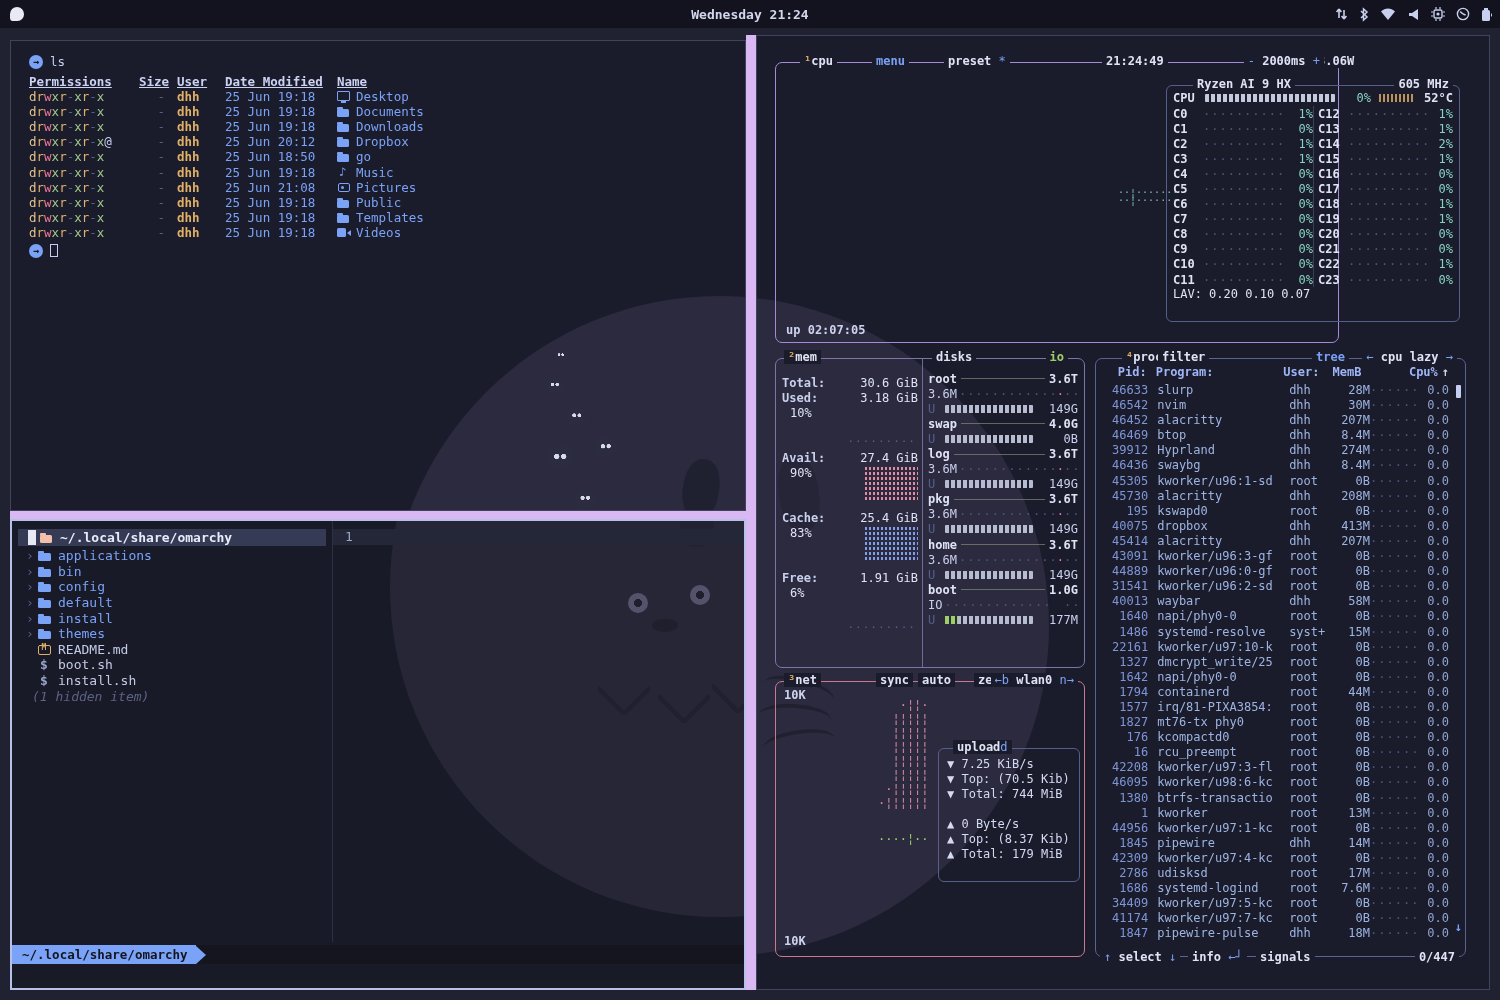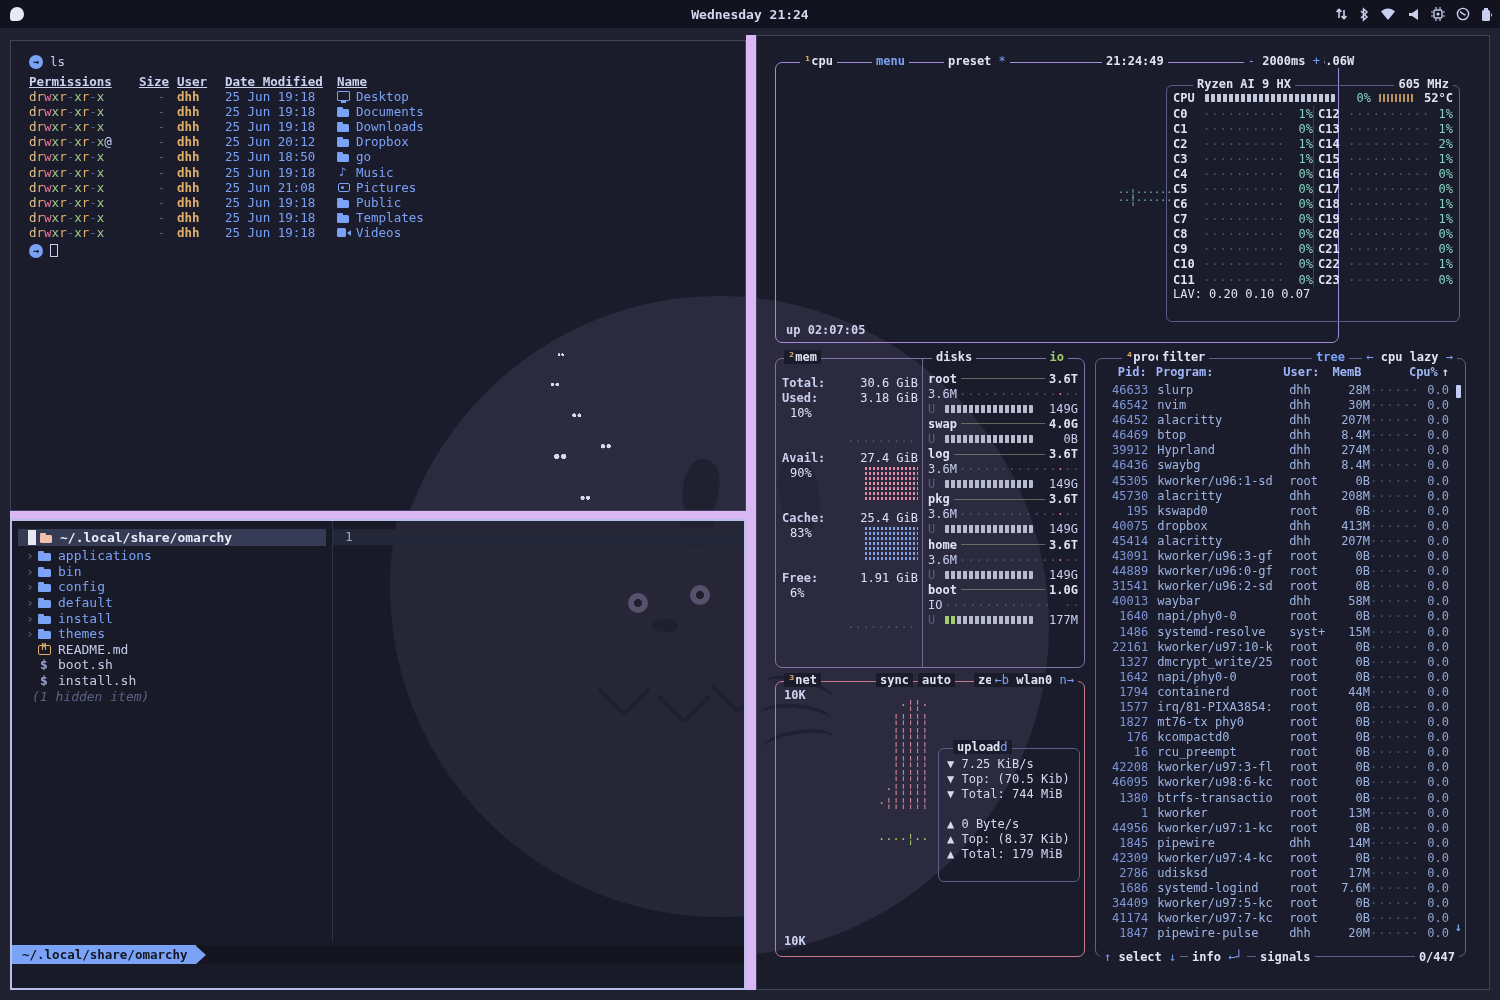--- a/index.html
+++ b/index.html
@@ -1007,21 +1007,21 @@
             <span class="pprog">kworker/u97:7-kc</span>
             <span class="puser">root</span>
             <span class="pmem">0B</span>
             <span class="pdots"></span>
             <span class="pcpu">0.0</span>
         </div>
           <div class="prow">
           <span class="ppid">1847</span>
             <span class="pprog">pipewire-pulse</span>
             <span class="puser">dhh</span>
-            <span class="pmem">20M</span>
+            <span class="pmem">18M</span>
             <span class="pdots"></span>
             <span class="pcpu">0.0</span>
         </div>
         </div>
       <div id="pscroll"></div>
       <div id="pdown">↓</div>
 
       <span class="bfoot" style="left:4px"><span class="tblue">↑</span> <span class="tw">select</span> <span class="tblue">↓</span></span>
       <span class="bfoot" style="left:92px"><span class="tw">info</span> <span class="tblue">←┘</span></span>
       <span class="bfoot tw" style="left:160px">signals</span>

